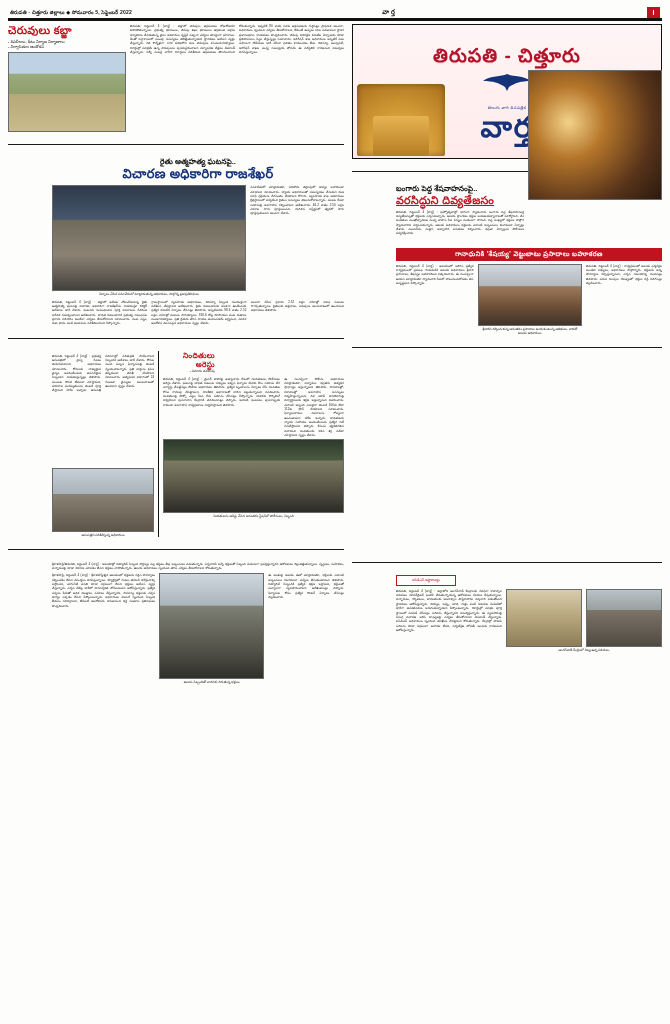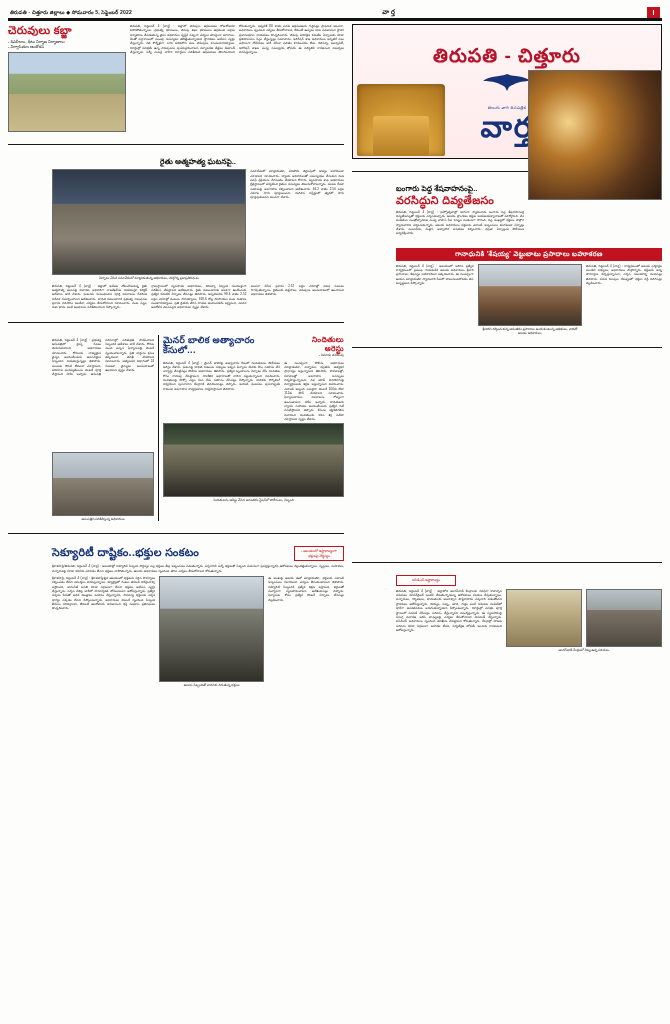--- a/index.html
+++ b/index.html
@@ -249,20 +249,21 @@
           <div class="sub-kicker tel">- నిర్వాసితుల ఆందోళన</div>
           <div class="photo ph-field" style="height:78px;margin-top:3px;"></div>
         </div>
         <div style="width:214px;" class="body-text col2 tel">తిరుపతి, సెప్టెంబర్ 4 (వార్త) : జిల్లాలో చెరువుల ఆక్రమణలు రోజురోజుకూ పెరిగిపోతున్నాయి. ప్రభుత్వ భూములు, చెరువు శిఖం భూములు ఆక్రమించి అక్రమ నిర్మాణాలు చేపడుతున్న వైనం అధికారుల దృష్టికి వచ్చినా చర్యలు శూన్యంగా మారాయి. దీంతో వర్షాకాలంలో ముంపు సమస్యలు తలెత్తుతున్నాయని స్థానికులు ఆవేదన వ్యక్తం చేస్తున్నారు. గత కొన్నేళ్లుగా నగర పరిధిలోని పలు చెరువులు కనుమరుగయ్యాయి. రికార్డుల్లో మాత్రమే ఉన్న చెరువులను పునరుద్ధరించాలని పర్యావరణ వేత్తలు డిమాండ్ చేస్తున్నారు. సర్వే నంబర్ల వారీగా రికార్డులు పరిశీలించి ఆక్రమణలు తొలగించాలని కోరుతున్నారు. ఇప్పటికే 80 శాతం వరకు ఆక్రమణలకు గురైనట్లు ప్రాథమిక అంచనా. అధికారులు స్పందించి చర్యలు తీసుకోవాలని, లేకుంటే ఉద్యమ బాట పడతామని స్థానిక ప్రజాసంఘాల నాయకులు హెచ్చరించారు. చెరువు పరిరక్షణ కమిటీల ఏర్పాటుకు కూడా ప్రతిపాదనలు సిద్ధం చేస్తున్నట్లు సమాచారం. ఇరిగేషన్ శాఖ అధికారులు ఇప్పటికే పలు దఫాలుగా నోటీసులు జారీ చేసినా ఫలితం కనిపించడం లేదు. రెవెన్యూ, మున్సిపల్, ఇరిగేషన్ శాఖల మధ్య సమన్వయ లోపమే ఈ పరిస్థితికి కారణమని విమర్శలు వినిపిస్తున్నాయి.</div>
       </div>
 
       <div class="rule sec"></div>
 
       <div class="sec">
         <div class="hl-black h-9 tel" style="text-align:center;">రైతు ఆత్మహత్య ఘటనపై..</div>
+        <div class="hl-blue h-17 tel" style="text-align:center;margin-top:1px;">విచారణ అధికారిగా రాజశేఖర్</div>
 
         <div class="flexrow" style="margin-top:3px;">
           <div style="width:224px;">
             <div class="photo ph-meeting" style="height:104px;"></div>
             <div class="tiny-cap tel">ఏర్పాటు చేసిన సమావేశంలో మాట్లాడుతున్న అధికారులు, పాల్గొన్న ప్రజాప్రతినిధులు</div>
           </div>
           <div style="width:108px;" class="body-text tel">సమావేశంలో మాట్లాడుతూ, పరిహారం చెల్లింపులో జాప్యం జరగకుండా చూడాలని సూచించారు. బ్యాంకు అధికారులతో సమన్వయం చేసుకుని రుణ మాఫీ ప్రక్రియను వేగవంతం చేయాలని కోరారు. వ్యవసాయ శాఖ అధికారులు క్షేత్రస్థాయిలో పర్యటించి రైతుల సమస్యలు తెలుసుకోవాలన్నారు. పంటల బీమా నమోదుపై అవగాహన కల్పించాలని ఆదేశించారు. 46.2 శాతం 2.50 లక్షల ఎకరాల సాగు పూర్తయిందని, మిగిలిన విస్తీర్ణంలో త్వరలో సాగు పూర్తవుతుందని అంచనా వేశారు.</div>
         </div>
 
         <div class="flexrow" style="margin-top:3px;">
@@ -279,46 +280,37 @@
         <div style="width:150px;">
           <div class="body-text col2 tel" style="margin-top:3px;height:112px;">తిరుపతి, సెప్టెంబర్ 4 (వార్త) : ప్రభుత్వ ఆసుపత్రిలో వైద్య సేవలు మెరుగుపడాలని అధికారులు సూచించారు. రోగులకు నాణ్యమైన వైద్యం అందించేందుకు అవసరమైన సిబ్బందిని నియమిస్తున్నట్లు తెలిపారు. మందుల కొరత లేకుండా చూస్తామని, పరికరాల మరమ్మతులను వెంటనే పూర్తి చేస్తామని హామీ ఇచ్చారు. ఆసుపత్రి పరిసరాల్లో పరిశుభ్రత పాటించాలని సిబ్బందికి ఆదేశాలు జారీ చేశారు. రోగుల నుంచి వచ్చిన ఫిర్యాదులపై వెంటనే స్పందించాలన్నారు. ప్రతి వార్డును క్రమం తప్పకుండా తనిఖీ చేయాలని సూచించారు. అత్యవసర విభాగంలో 24 గంటలూ వైద్యులు అందుబాటులో ఉండాలని స్పష్టం చేశారు.</div>
           <div class="photo ph-hospital" style="height:62px;margin-top:2px;"></div>
           <div class="tiny-cap tel">ఆసుపత్రిని పరిశీలిస్తున్న అధికారులు</div>
         </div>
 
         <div style="width:1px;background:#111;"></div>
 
         <div style="width:181px;">
           <div class="flexrow">
-            <div style="flex:1;">
-              <div class="hl-blue h-11 tel">మైనర్ బాలిక అత్యాచారం కేసులో...</div>
-            </div>
             <div style="width:52px;">
               <div class="hl-red h-9 tel" style="text-align:right;">నిందితులు అరెస్టు</div>
               <div class="byline tel" style="text-align:right;">- నిమాడు తరలింపు</div>
             </div>
           </div>
           <div class="flexrow" style="margin-top:3px;">
             <div style="width:118px;" class="body-text tel">తిరుపతి, సెప్టెంబర్ 4 (వార్త) : మైనర్ బాలికపై అత్యాచారం కేసులో నిందితులను పోలీసులు అరెస్టు చేశారు. ఘటనపై బాధిత కుటుంబ సభ్యులు ఇచ్చిన ఫిర్యాదు మేరకు కేసు నమోదు చేసి దర్యాప్తు చేపట్టినట్లు పోలీసు అధికారులు తెలిపారు. ప్రత్యేక బృందాలను ఏర్పాటు చేసి నిందితుల కోసం గాలింపు చేపట్టామని, సాంకేతిక ఆధారాలతో వారిని పట్టుకున్నామని వివరించారు. నిందితులపై పోక్సో చట్టం కింద కేసు నమోదు చేసినట్లు పేర్కొన్నారు. బాలికకు కౌన్సెలింగ్ నిర్వహించి పునరావాస కేంద్రానికి తరలించినట్లు చెప్పారు. ఇలాంటి ఘటనలు పునరావృతం కాకుండా అవగాహన కార్యక్రమాలు నిర్వహిస్తామని తెలిపారు.</div>
             <div style="width:60px;" class="body-text tel">ఈ సందర్భంగా పోలీసు అధికారులు మాట్లాడుతూ, చిన్నారుల భద్రతకు అత్యధిక ప్రాధాన్యం ఇస్తున్నామని తెలిపారు. పాఠశాలల్లో, కళాశాలల్లో అవగాహన సదస్సులు నిర్వహిస్తున్నామని, దిశ యాప్ వినియోగంపై విద్యార్థినులకు శిక్షణ ఇస్తున్నామని వివరించారు. ఎలాంటి ఇబ్బంది ఎదురైనా వెంటనే 100కు లేదా 112కు ఫోన్ చేయాలని సూచించారు. ఫిర్యాదుదారుల వివరాలను గోప్యంగా ఉంచుతామని హామీ ఇచ్చారు. బాధితులకు న్యాయ సహాయం అందించేందుకు ప్రత్యేక సెల్ పనిచేస్తోందని చెప్పారు. కేసును త్వరితగతిన విచారించి నిందితులకు కఠిన శిక్ష పడేలా చూస్తామని స్పష్టం చేశారు.</div>
           </div>
           <div class="photo ph-police" style="height:72px;margin-top:2px;"></div>
           <div class="tiny-cap tel">నిందితులను అరెస్టు చేసిన అనంతరం స్టేషన్‌లో పోలీసులు, సిబ్బంది</div>
         </div>
       </div>
 
       <div class="rule sec"></div>
 
       <div class="sec">
-        <div class="flexrow">
-          <div style="flex:1;">
-            <div class="hl-blue h-14 tel">సెక్యూరిటీ దాష్టికం..భక్తుల సంకటం</div>
-          </div>
-          <div class="note-badge tel" style="width:42px;">- ఆలయంలో ఇష్టారాజ్యంగా భక్తులపై దౌర్జన్యం</div>
-        </div>
         <div class="body-text tel" style="margin-top:3px;">శ్రీకాళహస్తి/తిరుపతి, సెప్టెంబర్ 4 (వార్త) : ఆలయాల్లో సెక్యూరిటీ సిబ్బంది దౌర్జన్యం వల్ల భక్తులు తీవ్ర ఇబ్బందులు పడుతున్నారు. దర్శనానికి వచ్చే భక్తులతో సిబ్బంది దురుసుగా ప్రవర్తిస్తున్నారని ఆరోపణలు వెల్లువెత్తుతున్నాయి. వృద్ధులు, మహిళలు, చిన్నారులపై కూడా కనికరం చూపడం లేదని భక్తులు వాపోతున్నారు. ఆలయ అధికారులు స్పందించి తగిన చర్యలు తీసుకోవాలని కోరుతున్నారు.</div>
         <div class="flexrow" style="margin-top:3px;">
           <div style="width:120px;" class="body-text tel">శ్రీకాళహస్తి, సెప్టెంబర్ 4 (వార్త) : శ్రీకాళహస్తీశ్వర ఆలయంలో భక్తులకు సరైన సౌకర్యాలు కల్పించడం లేదని విమర్శలు వినిపిస్తున్నాయి. క్యూలైన్లలో గంటల తరబడి నిరీక్షించాల్సి వస్తోందని, తాగునీటి వసతి కూడా సక్రమంగా లేదని భక్తులు ఆవేదన వ్యక్తం చేస్తున్నారు. దర్శన టికెట్ల జారీలో పారదర్శకత లోపించిందని ఆరోపిస్తున్నారు. ప్రత్యేక దర్శనం పేరుతో అధిక మొత్తాలు వసూలు చేస్తున్నారని, సామాన్య భక్తులకు దర్శన భాగ్యం దక్కడం లేదని పేర్కొంటున్నారు. అధికారులు వెంటనే స్పందించి సిబ్బంది తీరును సరిదిద్దాలని, లేకుంటే ఆందోళనకు దిగుతామని భక్త సంఘాల ప్రతినిధులు హెచ్చరించారు.</div>
           <div style="width:122px;">
             <div class="photo ph-security" style="height:104px;"></div>
             <div class="tiny-cap tel">ఆలయ సిబ్బందితో వాదనకు దిగుతున్న భక్తులు</div>
           </div>
           <div style="width:88px;" class="body-text tel">ఈ అంశంపై ఆలయ ఈవో మాట్లాడుతూ, భక్తులకు ఎలాంటి ఇబ్బందులు కలగకుండా చర్యలు తీసుకుంటామని తెలిపారు. సెక్యూరిటీ సిబ్బందికి ప్రత్యేక శిక్షణ ఇస్తామని, భక్తులతో మర్యాదగా వ్యవహరించాలని ఆదేశించినట్లు చెప్పారు. ఫిర్యాదుల కోసం ప్రత్యేక కౌంటర్ ఏర్పాటు చేసినట్లు వెల్లడించారు.</div>
         </div>
       </div>
@@ -337,21 +329,21 @@
           <path d="M28 3 C22 6, 12 4, 4 10 C14 10, 20 12, 26 16 L28 20 L30 16 C36 12, 42 10, 52 10 C44 4, 34 6, 28 3 Z" fill="#16337a"></path>
         </svg>
         <div class="mh-sub tel">తెలుగు వారి దినపత్రిక</div>
         <div class="mh-brand tel">వార్త</div>
       </div>
 
       <div class="rule sec"></div>
 
       <div class="sec">
         <div class="hl-black h-9 tel">బంగారు పెద్ద శేషవాహనంపై..</div>
-        <div class="hl-red h-14 tel" style="margin-top:1px;">వరసిద్ధుని దివ్యతేజసం</div>
+        <div class="hl-red h-14 tel" style="margin-top:1px;text-decoration:underline;">వరసిద్ధుని దివ్యతేజసం</div>
         <div class="flexrow" style="margin-top:3px;">
           <div style="width:150px;" class="body-text tel">తిరుపతి, సెప్టెంబర్ 4 (వార్త) : బ్రహ్మోత్సవాల్లో భాగంగా స్వామివారు బంగారు పెద్ద శేషవాహనంపై దివ్యతేజస్సుతో భక్తులకు దర్శనమిచ్చారు. ఆలయ ప్రాంగణం భక్తుల జయజయధ్వానాలతో మార్మోగింది. వేద పండితుల మంత్రోచ్ఛారణల మధ్య వాహన సేవ కన్నుల పండువగా సాగింది. పెద్ద సంఖ్యలో భక్తులు పాల్గొని స్వామివారిని దర్శించుకున్నారు. ఆలయ అధికారులు భక్తులకు ఎలాంటి ఇబ్బందులు కలగకుండా ఏర్పాట్లు చేశారు. మంచినీరు, మజ్జిగ, అల్పాహార వసతులు కల్పించారు. భద్రతా ఏర్పాట్లను పోలీసులు పర్యవేక్షించారు.</div>
           <div style="width:156px;">
             <div class="photo ph-temple-night" style="height:128px;margin-top:-140px;"></div>
           </div>
         </div>
       </div>
 
       <div class="sec">
         <div class="banner-red tel">గానాధునికి 'శేషయ్య' వెట్టుబాటు ప్రసాదాలు బహూకరణ</div>

